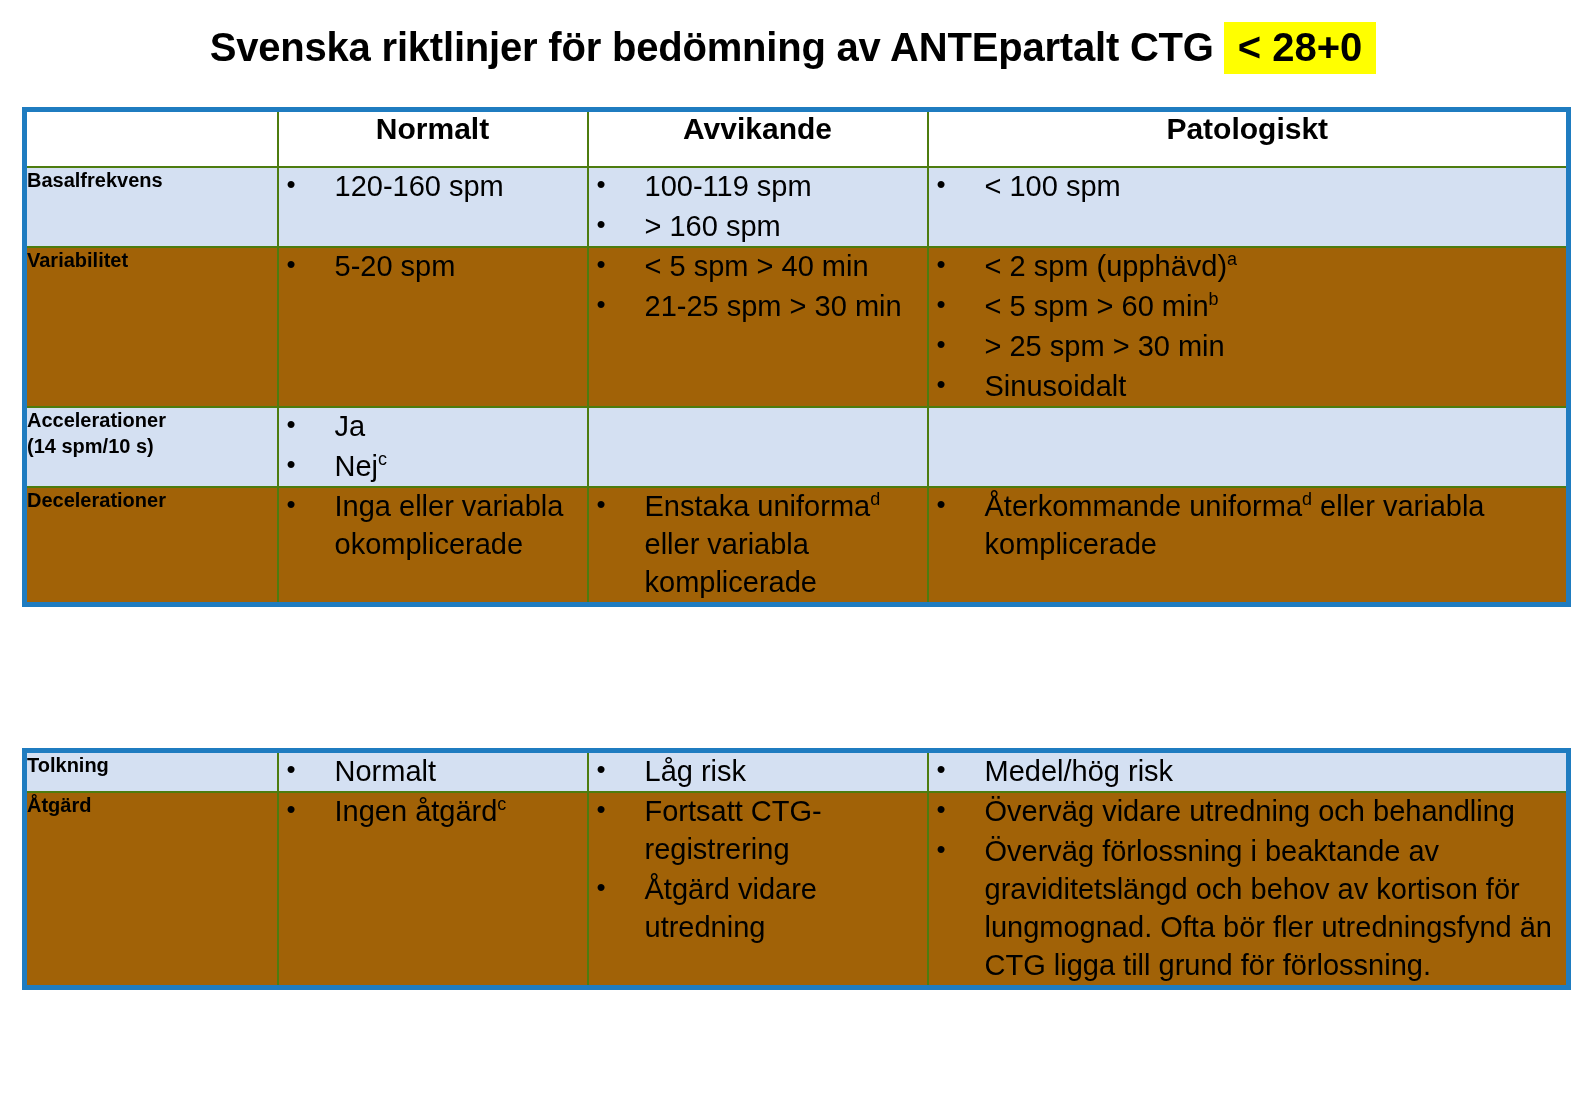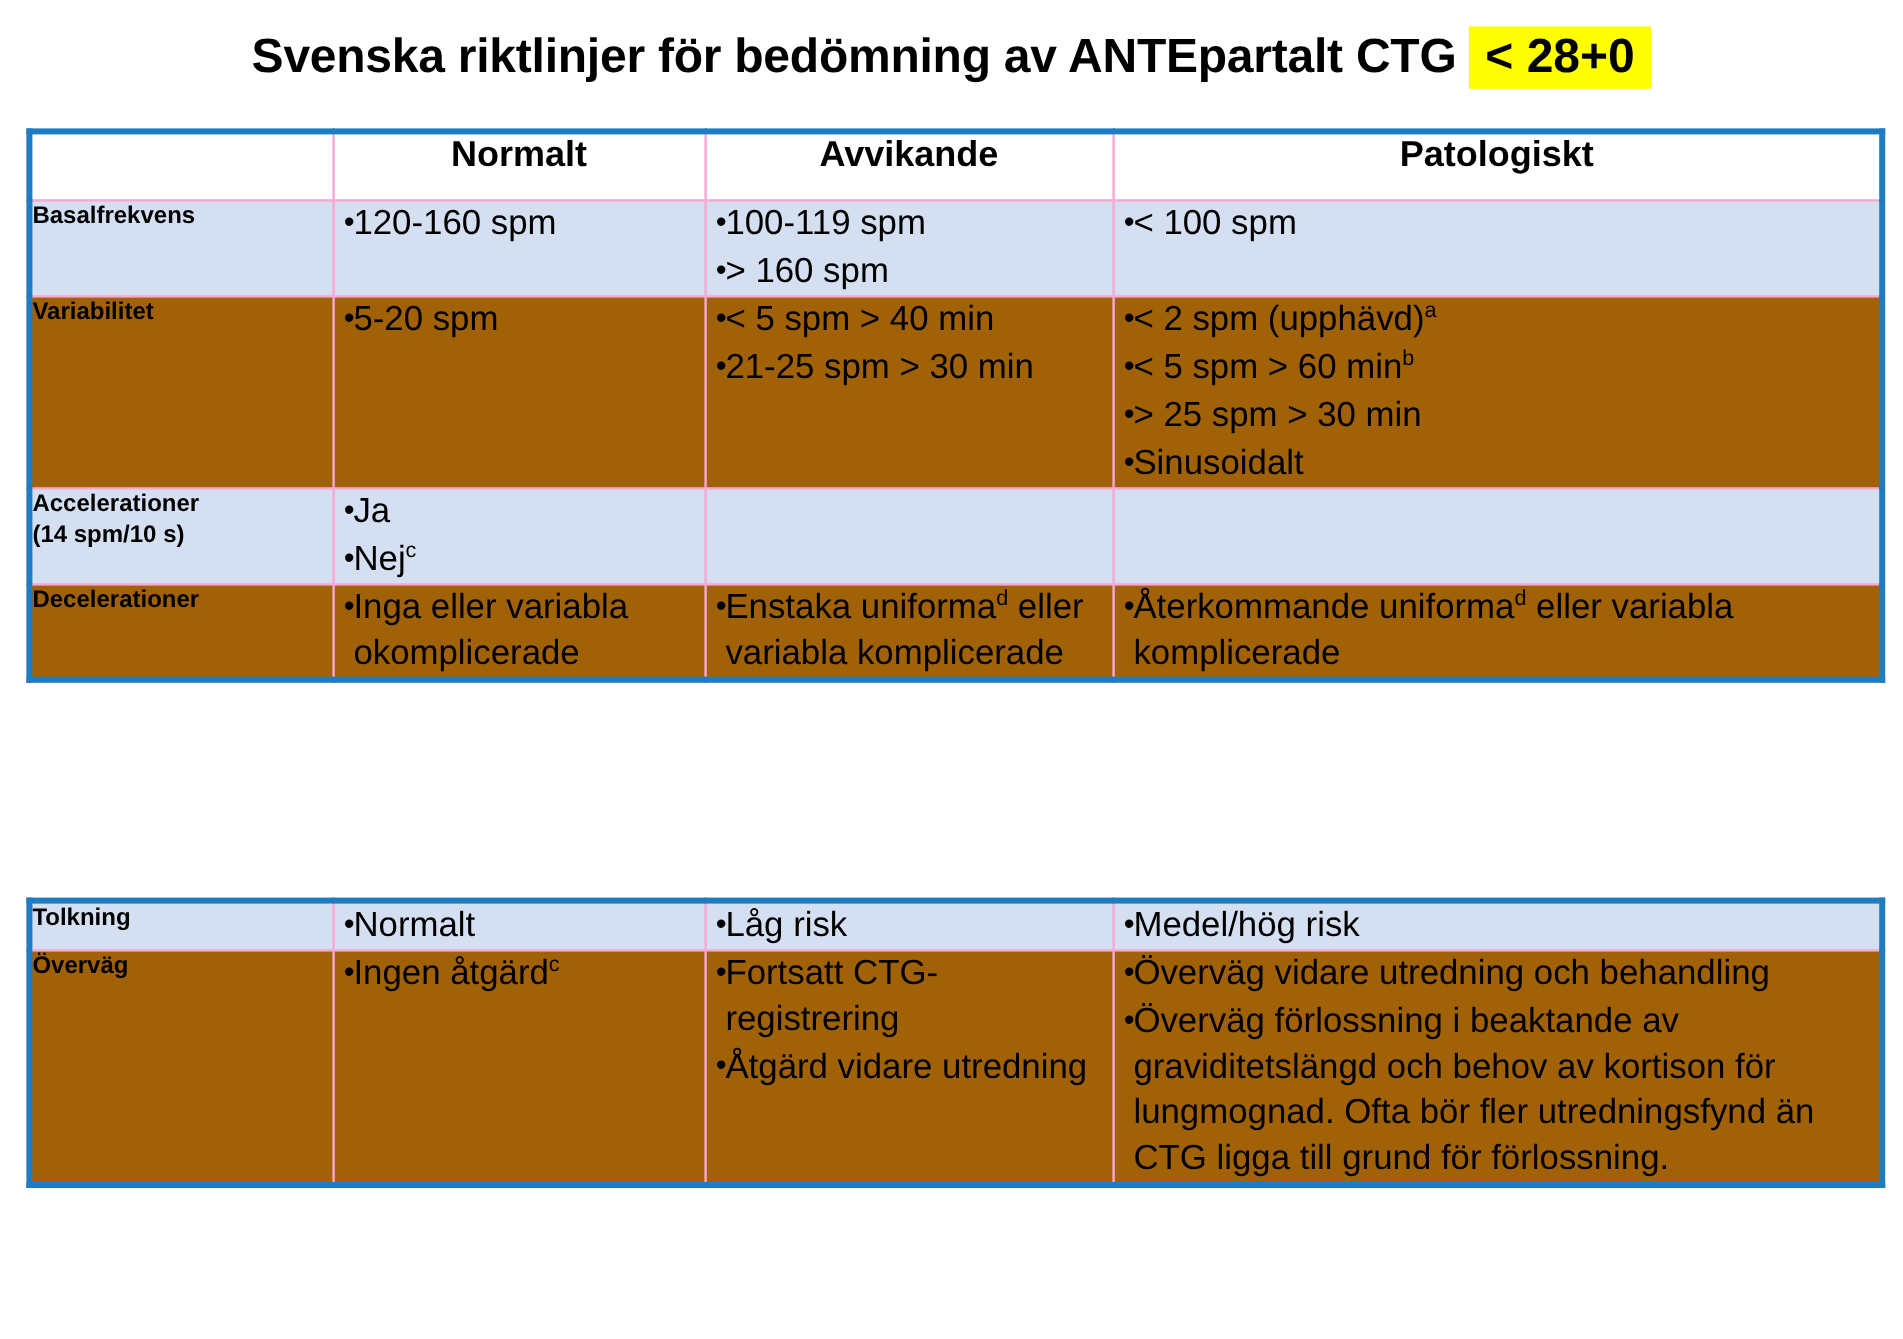--- a/index.html
+++ b/index.html
@@ -61,21 +61,21 @@
     width: 1544px;
   }
   #table-action {
     left: 22px;
     top: 712px;
     width: 1544px;
     margin-top: 36px;
   }
 
   .ctg-table td, .ctg-table th {
-    border: 2px solid #f9a8d4;
+    border: 2px solid #4d7c0f;
     vertical-align: top;
     padding: 0;
     background: transparent;
   }
 
   .col-param { width: 253px; }
   .col-norm  { width: 310px; }
   .col-avv   { width: 340px; }
   .col-pat   { width: 641px; }
 
@@ -106,21 +106,21 @@
   .list-cell {
     padding: 13px 10px 14px 10px;
   }
   .list-cell ul {
     list-style: none;
     margin: 0;
     padding: 0;
   }
   .list-cell li {
     position: relative;
-    padding-left: 16px;
+    padding-left: 56px;
     font-size: 29px;
     line-height: 1.31;
     margin: 0 0 2px 0;
   }
   .list-cell li::before {
     content: "\2022";
     position: absolute;
     left: 8px;
     top: -1px;
     font-size: 26px;
@@ -272,21 +272,21 @@
           </ul>
         </td>
         <td class="list-cell">
           <ul>
             <li>Medel/hög risk</li>
           </ul>
         </td>
       </tr>
 
       <tr class="row-plain r-atg">
-        <td class="param-cell">Överväg</td>
+        <td class="param-cell">Åtgärd</td>
         <td class="list-cell">
           <ul>
             <li><span>Ingen åtgärd</span><sup>c</sup></li>
           </ul>
         </td>
         <td class="list-cell">
           <ul>
             <li>Fortsatt CTG-registrering</li>
             <li>Åtgärd vidare utredning</li>
           </ul>

